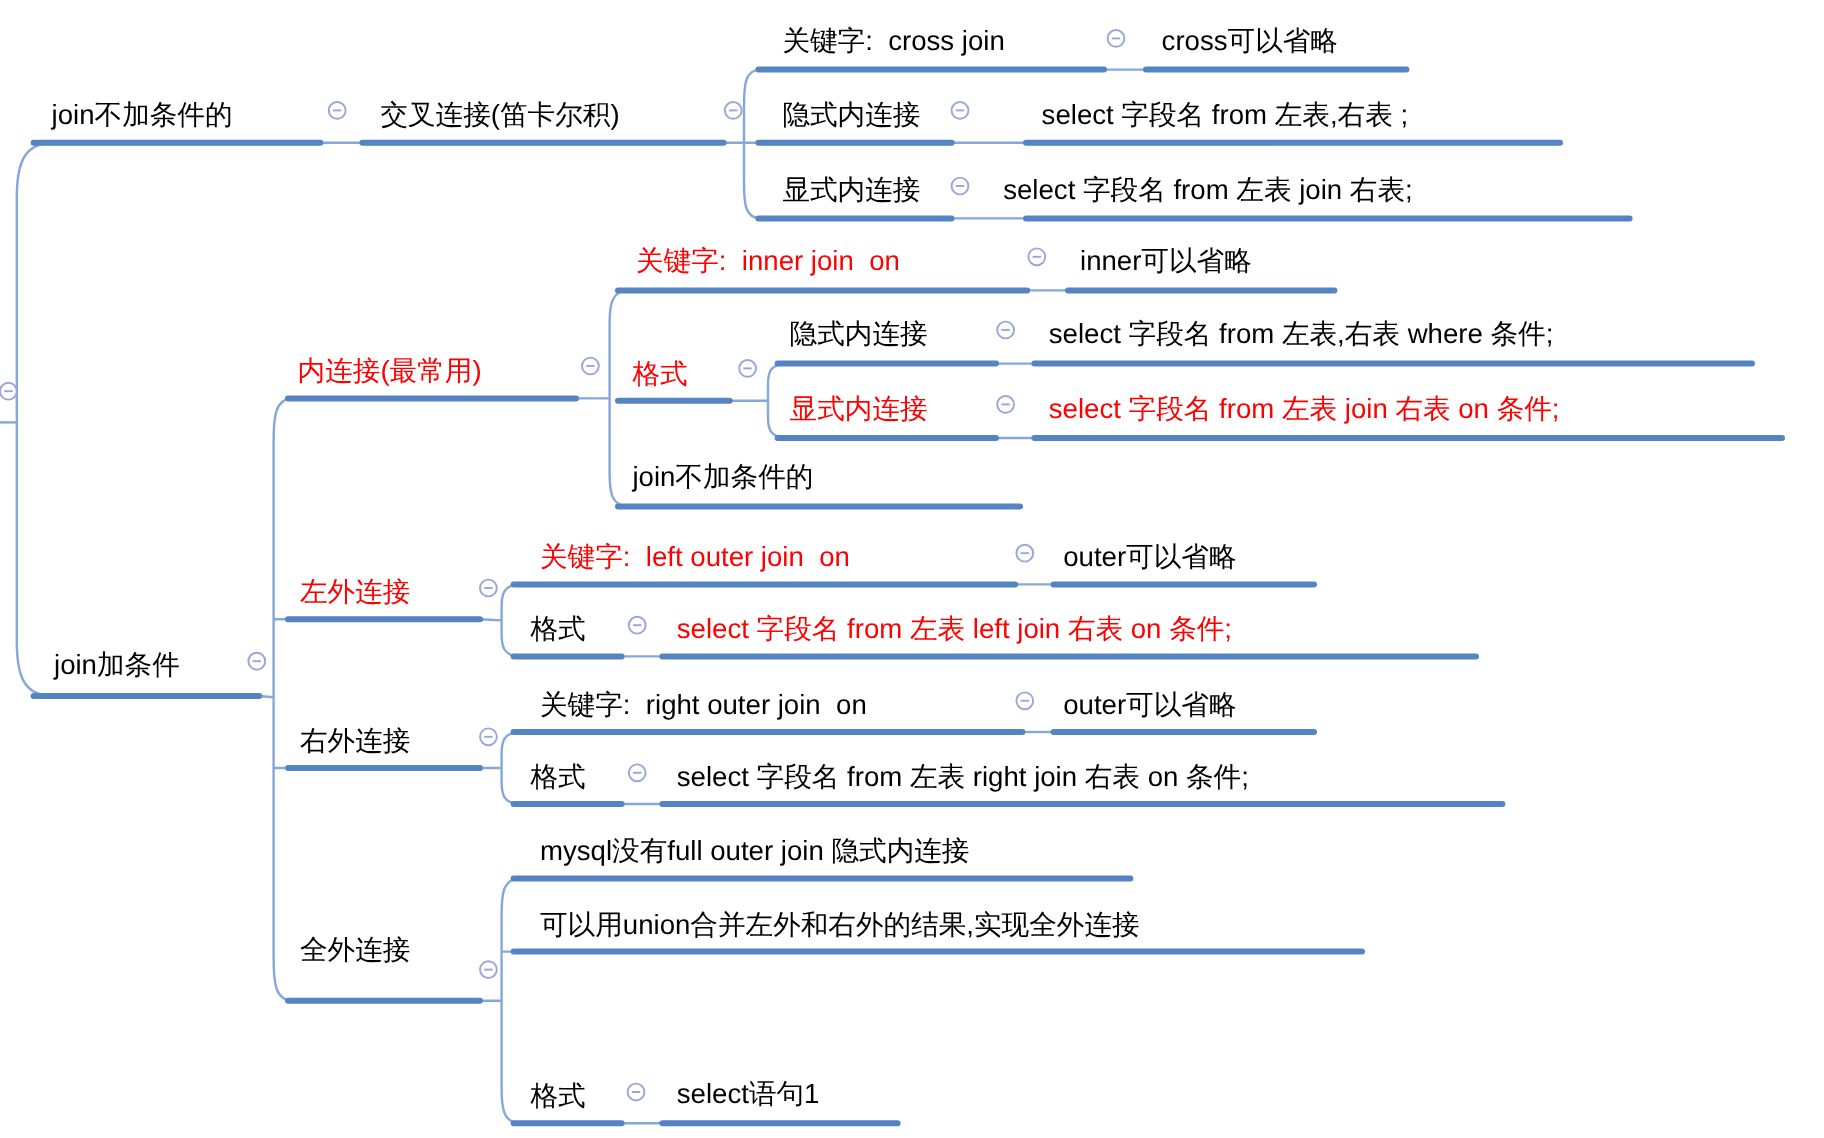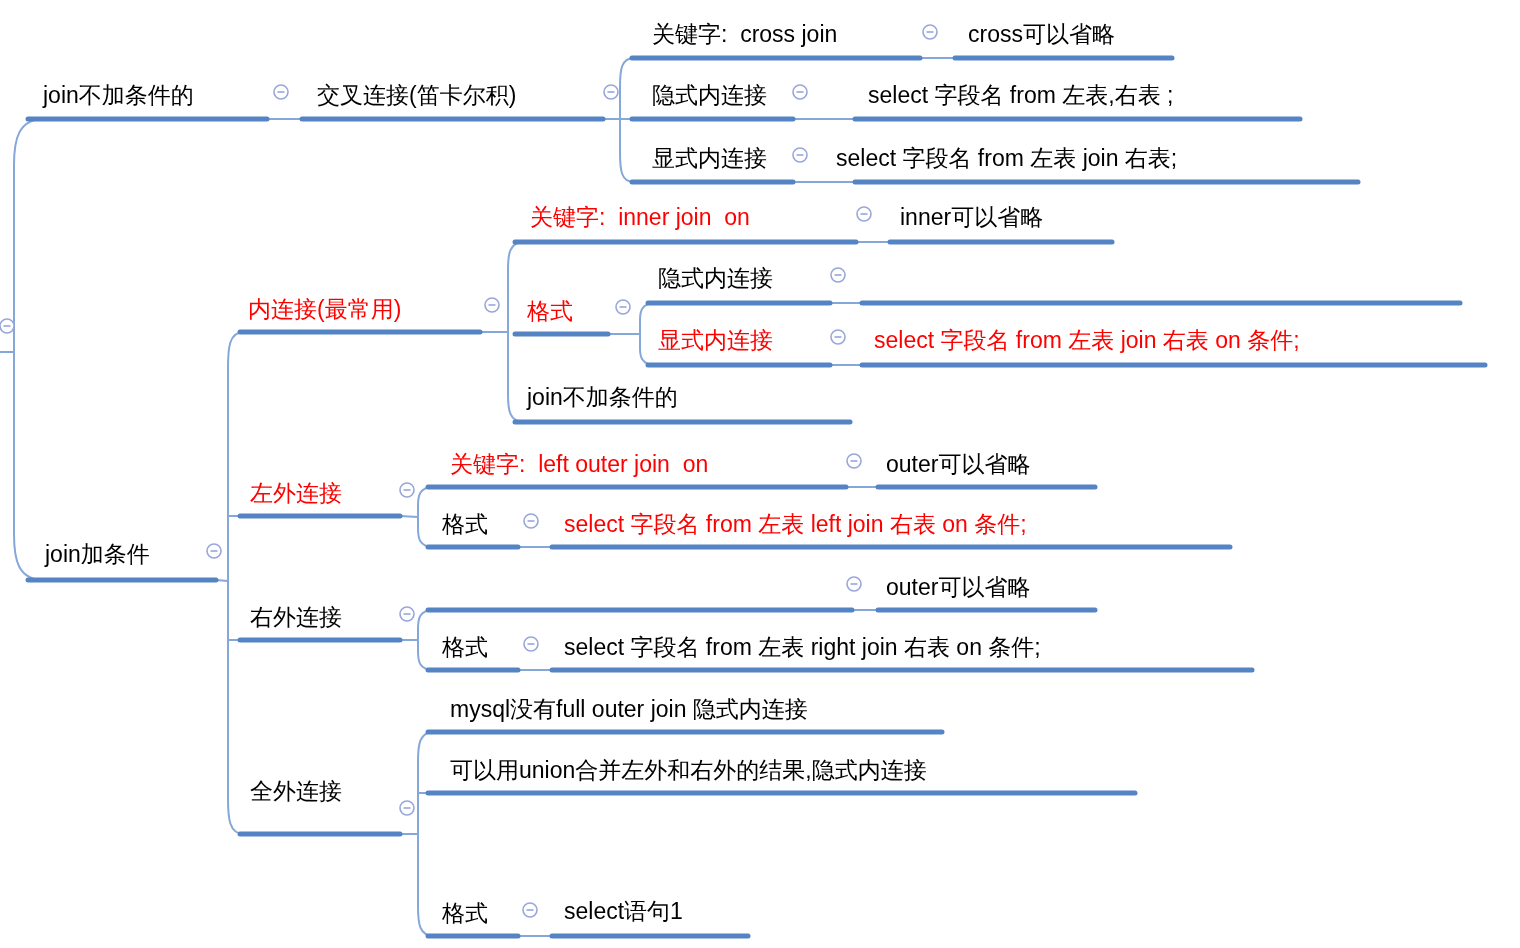--- a/index.html
+++ b/index.html
@@ -170,38 +170,40 @@
 <div class="lbl" style="left:652px;top:139px">显式内连接</div>
 <div class="lbl" style="left:836px;top:139px">select 字段名 from 左表 join 右表;</div>
 
 <div class="lbl" style="left:45px;top:535px">join加条件</div>
 
 <div class="lbl red" style="left:530px;top:198px">关键字:  inner join  on</div>
 <div class="lbl red" style="left:248px;top:290px">内连接(最常用)</div>
 <div class="lbl" style="left:900px;top:198px">inner可以省略</div>
 <div class="lbl red" style="left:527px;top:292px">格式</div>
 <div class="lbl" style="left:658px;top:259px">隐式内连接</div>
+<div class="lbl" style="left:874px;top:259px">select 字段名 from 左表,右表 where 条件;</div>
 <div class="lbl red" style="left:658px;top:321px">显式内连接</div>
 <div class="lbl red" style="left:874px;top:321px">select 字段名 from 左表 join 右表 on 条件;</div>
 <div class="lbl" style="left:527px;top:378px">join不加条件的</div>
 
 <div class="lbl red" style="left:250px;top:474px">左外连接</div>
 <div class="lbl red" style="left:450px;top:445px">关键字:  left outer join  on</div>
 <div class="lbl" style="left:886px;top:445px">outer可以省略</div>
 <div class="lbl" style="left:442px;top:505px">格式</div>
 <div class="lbl red" style="left:564px;top:505px">select 字段名 from 左表 left join 右表 on 条件;</div>
 
 <div class="lbl" style="left:250px;top:598px">右外连接</div>
+<div class="lbl" style="left:450px;top:568px">关键字:  right outer join  on</div>
 <div class="lbl" style="left:886px;top:568px">outer可以省略</div>
 <div class="lbl" style="left:442px;top:628px">格式</div>
 <div class="lbl" style="left:564px;top:628px">select 字段名 from 左表 right join 右表 on 条件;</div>
 
 <div class="lbl" style="left:250px;top:772px">全外连接</div>
 <div class="lbl" style="left:450px;top:690px">mysql没有full outer join 隐式内连接</div>
-<div class="lbl" style="left:450px;top:751px">可以用union合并左外和右外的结果,隐式内连接</div>
+<div class="lbl" style="left:450px;top:751px">可以用union合并左外和右外的结果,实现全外连接</div>
 <div class="lbl" style="left:442px;top:894px">格式</div>
 <div class="lbl ml" style="left:564px;top:806px">
   <div>select语句1</div>
   
   
 </div>
 
 </div>
 
 </body></html>

